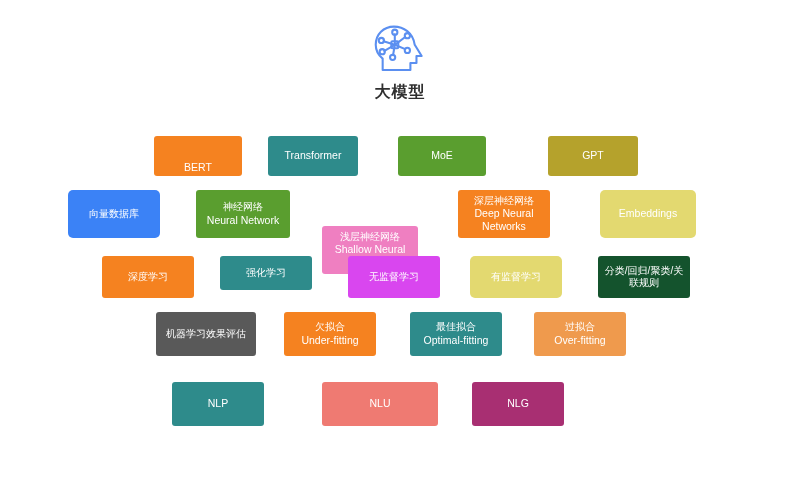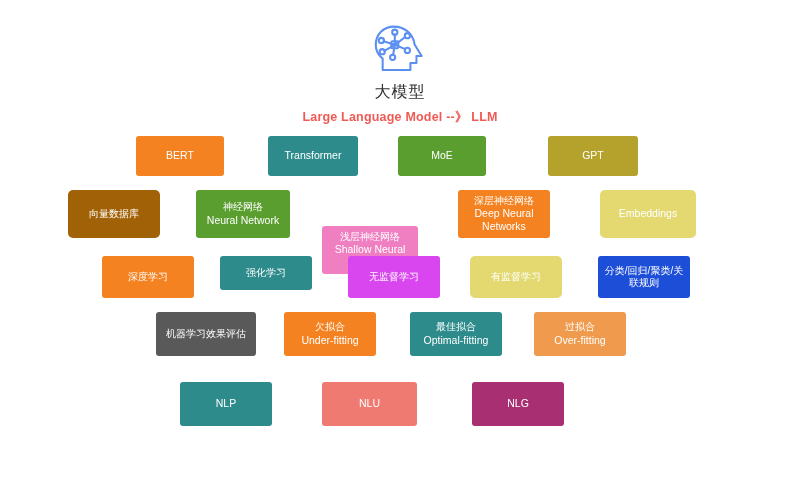--- a/index.html
+++ b/index.html
@@ -31,21 +31,21 @@
   }
   .brain-icon {
     display: block;
     margin: 0 auto;
     width: 56px;
     height: 52px;
   }
   .header-title {
     margin-top: 6px;
     font-size: 16px;
-    font-weight: normal;
+    font-weight: bold;
     color: #2f2f2f;
     letter-spacing: 1px;
     line-height: 20px;
   }
   .header-subtitle {
     margin-top: 7px;
     font-size: 12.5px;
     font-weight: bold;
     color: #f05a55;
     letter-spacing: 0.2px;
@@ -107,26 +107,25 @@
         <rect x="22" y="20" width="8" height="8" rx="1.2"></rect>
         <circle cx="10.5" cy="19" r="3"></circle>
         <circle cx="11.5" cy="32" r="3"></circle>
         <circle cx="26" cy="9.5" r="3"></circle>
         <circle cx="40.5" cy="13.5" r="3"></circle>
         <circle cx="40.5" cy="30.5" r="3"></circle>
         <circle cx="23.5" cy="38.5" r="3"></circle>
       </g>
     </svg>
     <div class="header-title">大模型</div>
-    <div class="header-subtitle">Large Language Model --》 LLM</div>
   </div>
 
   <div id="nodes-layer">
       <div>
-        <div class="node latin" style="left: 136px; top: 136px; width: 88px; height: 40px; background: rgb(245, 130, 32);">
+        <div class="node latin" style="left: 154px; top: 136px; width: 88px; height: 40px; background: rgb(245, 130, 32); align-items: flex-end;">
           <div>
             <span class="line en">BERT</span>
           </div>
         </div>
         <div class="node latin" style="left: 268px; top: 136px; width: 90px; height: 40px; background: rgb(46, 139, 139);">
           <div>
             <span class="line en">Transformer</span>
           </div>
         </div>
         <div class="node latin" style="left: 398px; top: 136px; width: 88px; height: 40px; background: rgb(90, 158, 47);">
@@ -134,21 +133,21 @@
             <span class="line en">MoE</span>
           </div>
         </div>
         <div class="node latin" style="left: 548px; top: 136px; width: 90px; height: 40px; background: rgb(181, 162, 44);">
           <div>
             <span class="line en">GPT</span>
           </div>
         </div>
       </div>
       <div>
-        <div class="node cjk rounded" style="left: 68px; top: 190px; width: 92px; height: 48px; background: #a16207;">
+        <div class="node cjk rounded" style="left: 68px; top: 190px; width: 92px; height: 48px; background: #3b82f6;">
           <div>
             <span class="line">向量数据库</span>
           </div>
         </div>
         <div class="node cjk wrap" style="left: 196px; top: 190px; width: 94px; height: 48px; background: rgb(90, 158, 47);">
           <div>
             <span class="line">神经网络</span>
             <span class="line en">Neural Network</span>
           </div>
         </div>
@@ -186,21 +185,21 @@
         <div class="node cjk" style="left: 348px; top: 256px; width: 92px; height: 42px; background: #d946ef; align-items: center;">
           <div>
             <span class="line">无监督学习</span>
           </div>
         </div>
         <div class="node cjk rounded" style="left: 470px; top: 256px; width: 92px; height: 42px; background: rgb(227, 217, 112);">
           <div>
             <span class="line">有监督学习</span>
           </div>
         </div>
-        <div class="node cjk wrap" style="left: 598px; top: 256px; width: 92px; height: 42px; background: #1d4ed8;">
+        <div class="node cjk wrap" style="left: 598px; top: 256px; width: 92px; height: 42px; background: #14532d;">
           <div>
             <span class="line">分类/回归/聚类/关</span>
             <span class="line">联规则</span>
           </div>
         </div>
       </div>
       <div>
         <div class="node cjk" style="left: 156px; top: 312px; width: 100px; height: 44px; background: rgb(89, 89, 89); text-align: right;">
           <div>
             <span class="line">机器学习效果评估</span>
@@ -219,26 +218,26 @@
           </div>
         </div>
         <div class="node cjk wrap" style="left: 534px; top: 312px; width: 92px; height: 44px; background: rgb(239, 154, 77);">
           <div>
             <span class="line">过拟合</span>
             <span class="line en">Over-fitting</span>
           </div>
         </div>
       </div>
       <div>
-        <div class="node latin" style="left: 180px; top: 382px; width: 92px; height: 44px; background: rgb(46, 139, 139);">
+        <div class="node latin" style="left: 172px; top: 382px; width: 92px; height: 44px; background: rgb(46, 139, 139);">
           <div>
             <span class="line en">NLP</span>
           </div>
         </div>
-        <div class="node latin" style="left: 322px; top: 382px; width: 95px; height: 44px; background: rgb(239, 122, 114);">
+        <div class="node latin" style="left: 322px; top: 382px; width: 116px; height: 44px; background: rgb(239, 122, 114);">
           <div>
             <span class="line en">NLU</span>
           </div>
         </div>
         <div class="node latin" style="left: 472px; top: 382px; width: 92px; height: 44px; background: rgb(168, 47, 114);">
           <div>
             <span class="line en">NLG</span>
           </div>
         </div>
       </div>

